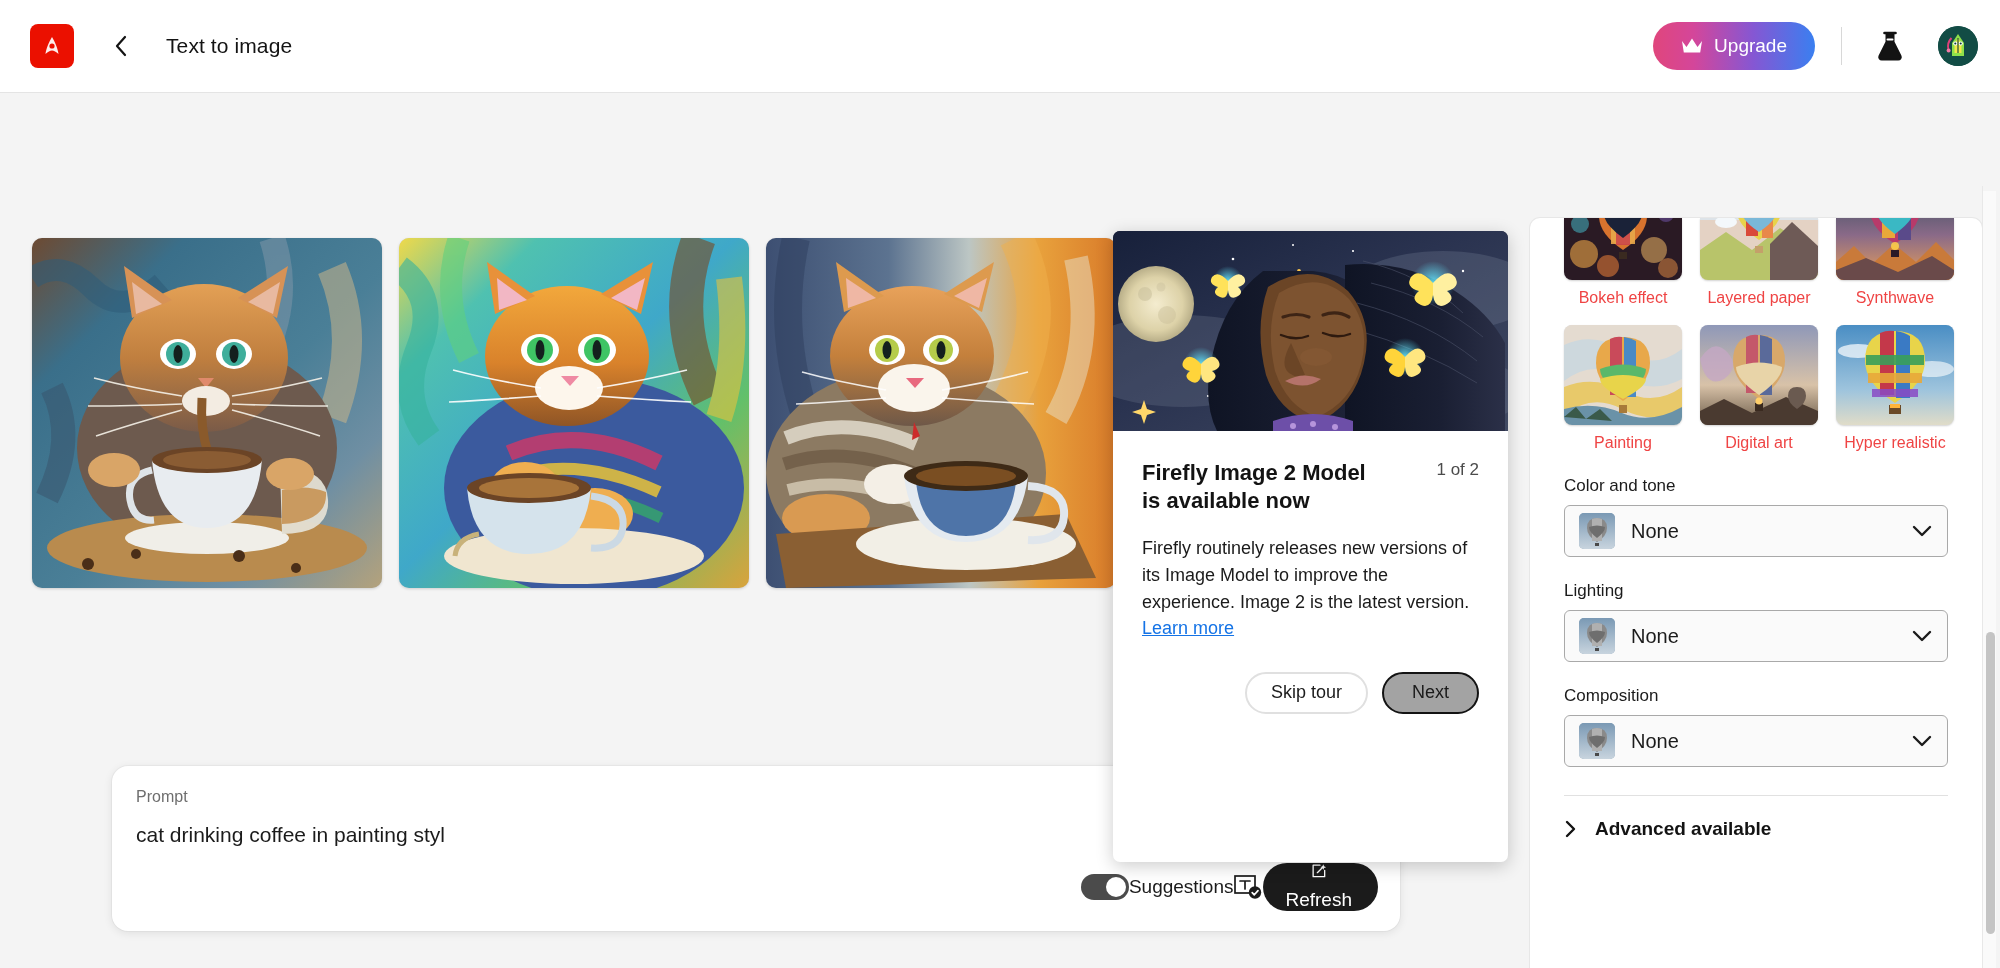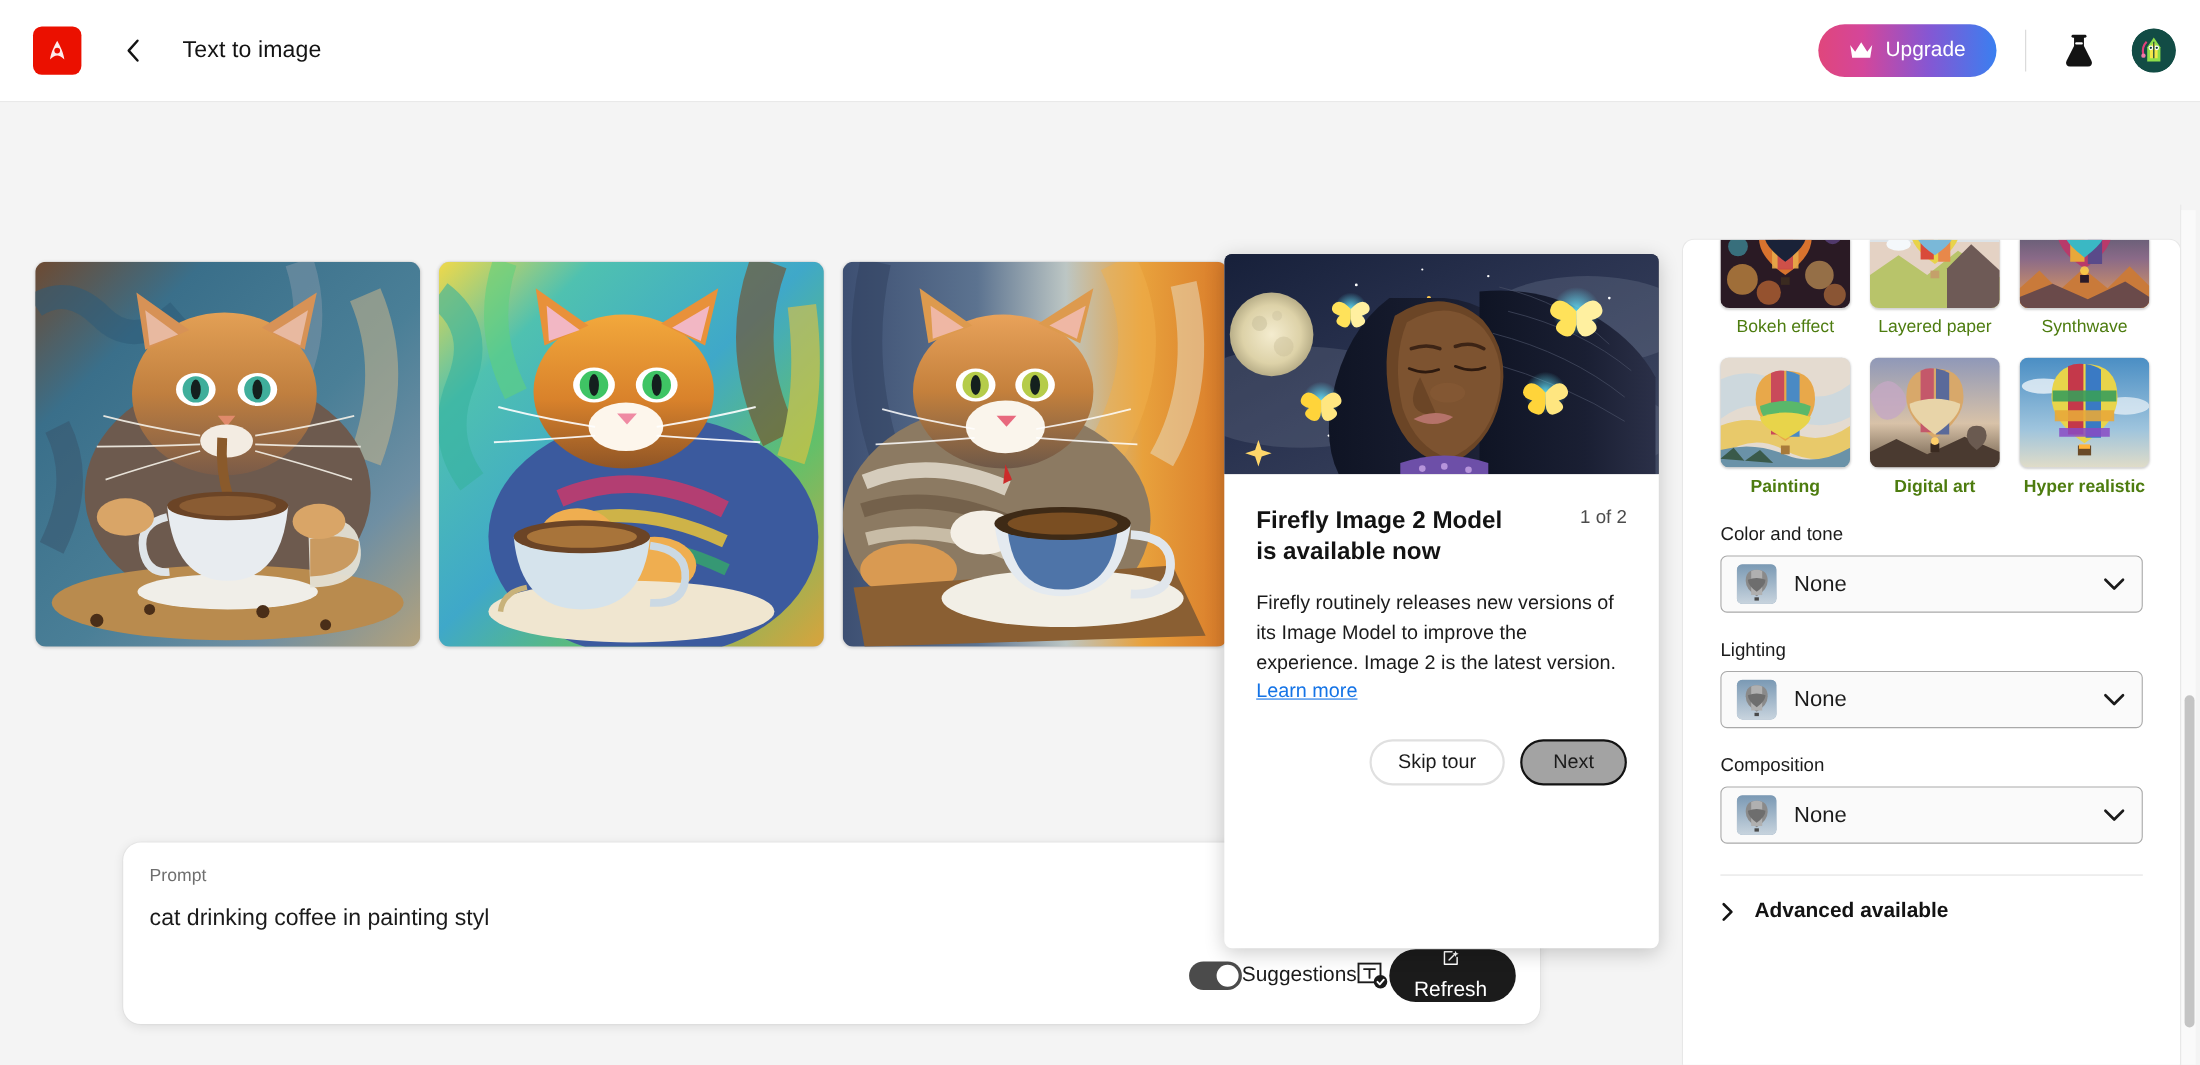--- a/index.html
+++ b/index.html
@@ -195,23 +195,23 @@
   .style-thumb {
     width: 118px; height: 100px;
     border-radius: 8px; overflow: hidden; background: #ddd;
     box-shadow: 0 1px 2px rgba(0,0,0,.18);
   }
   .style-thumb.clipped { height: 62px; border-radius: 0 0 8px 8px; }
   .style-thumb svg { display: block; width: 118px; height: 100px; }
   .style-thumb.clipped svg { margin-top: -38px; }
   .style-name {
     margin-top: 9px; text-align: center;
-    font-size: 16px; color: #4d7c0f; white-space: nowrap;
-  }
-  .row2 { margin-top: 18px; font-weight: bold; }
+    font-size: 16px; color: #ef4444; white-space: nowrap;
+  }
+  .row2 { margin-top: 18px; }
 
   .field-group { margin-top: 24px; }
   .field-label { font-size: 17px; color: #1b1b1b; margin-bottom: 9px; }
   .select {
     display: flex; align-items: center;
     height: 52px; padding: 0 14px;
     border: 1px solid #a9a9a9; border-radius: 6px;
     background: #fafafa; cursor: pointer;
   }
   .select-thumb {

